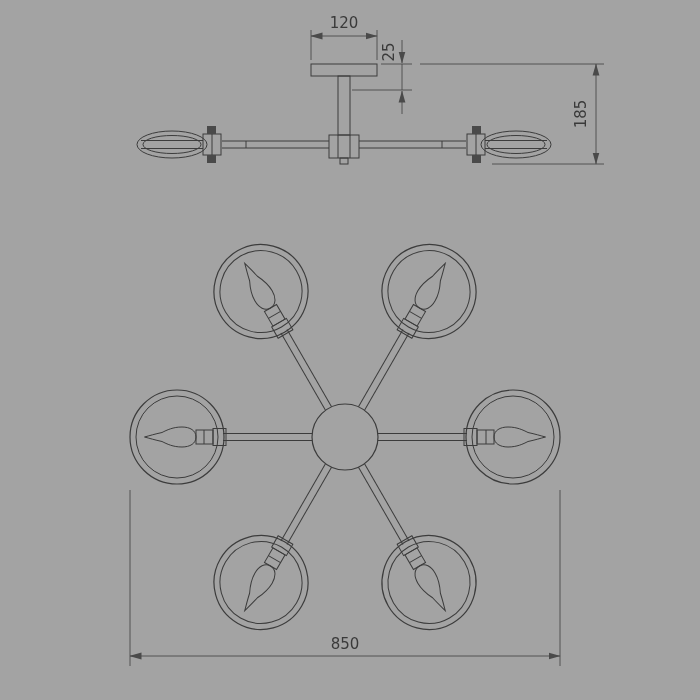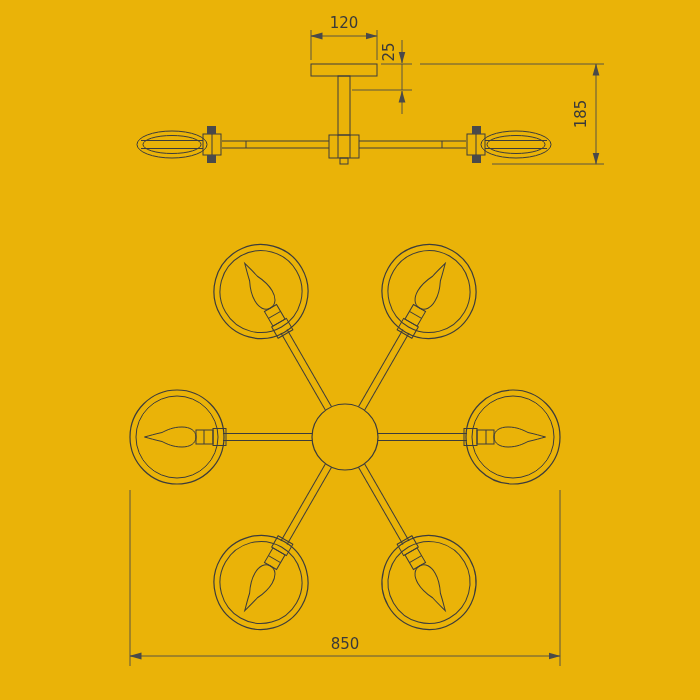--- a/index.html
+++ b/index.html
@@ -8,21 +8,21 @@
     background: #ffffff;
     width: 700px;
     height: 700px;
     overflow: hidden;
     font-family: "DejaVu Sans", "Liberation Sans", sans-serif;
   }
   .canvas {
     position: relative;
     width: 700px;
     height: 700px;
-    background: #eab308;
+    background: #a3a3a3;
   }
   svg { display: block; }
   svg text {
     font-family: "DejaVu Sans", "Liberation Sans", sans-serif;
     font-size: 15px;
     fill: #3a3a3a;
   }
   .ln   { stroke: #3c3c3c; stroke-width: 1; fill: none; }
   .lnth { stroke: #3c3c3c; stroke-width: 1.2; fill: none; }
   .dim  { stroke: #4a4a4a; stroke-width: 0.9; fill: none; }

